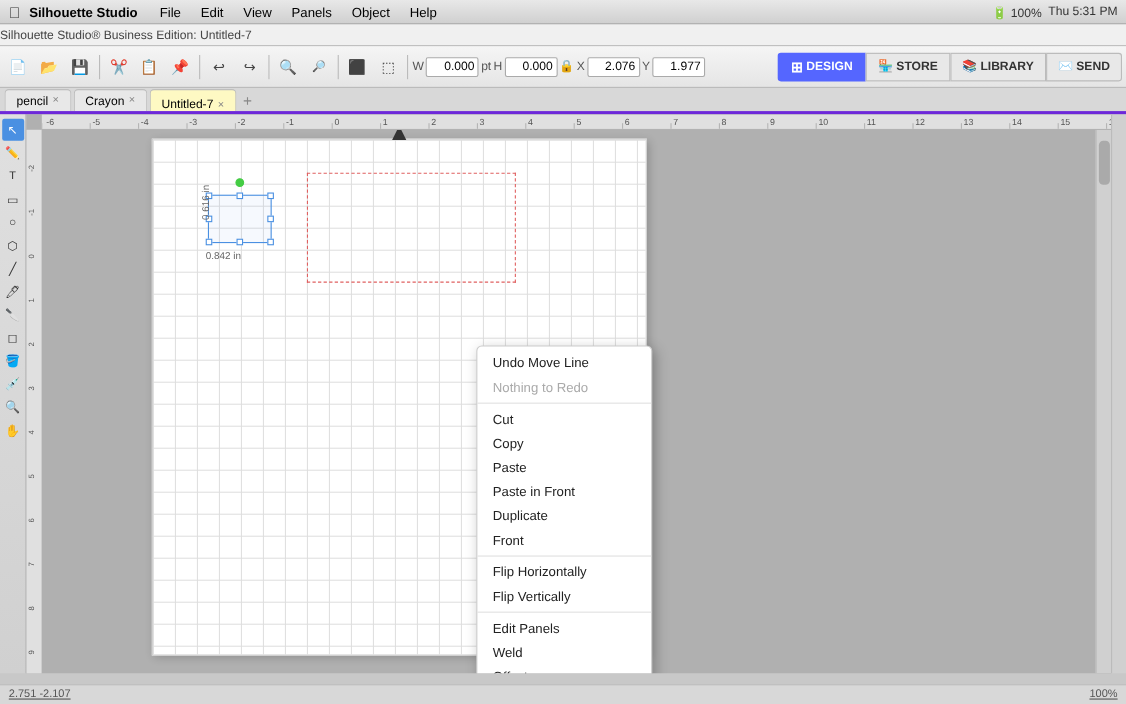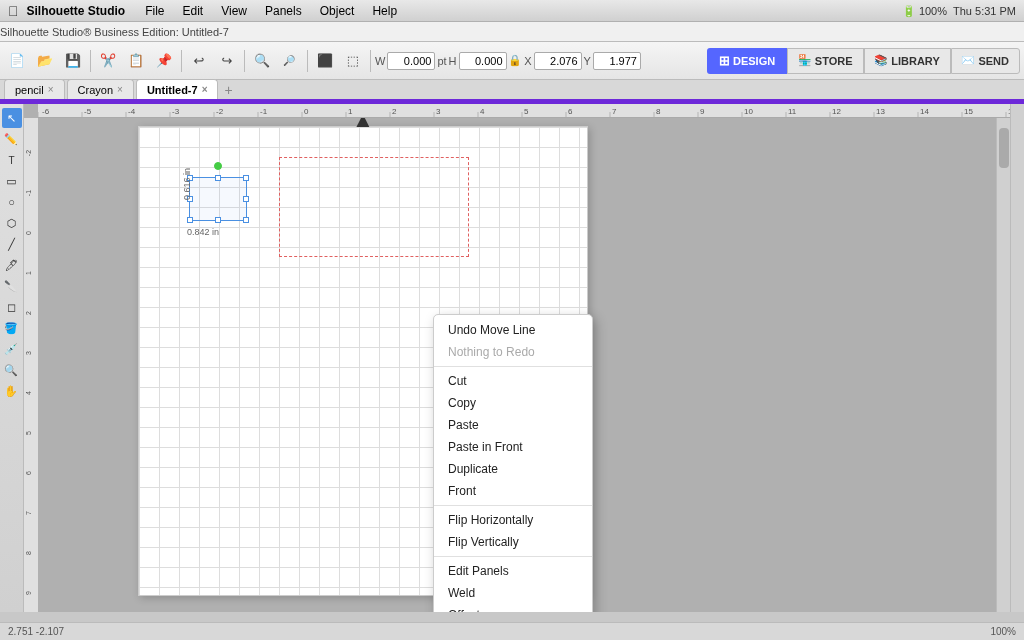--- a/index.html
+++ b/index.html
@@ -94,39 +94,40 @@
       margin: 0 2px;
     }
 
     
     #tabbar {
       height: 24px;
       background: #d8d8d8;
       display: flex;
       align-items: flex-end;
       padding: 0 4px;
-      border-bottom: 5px solid #6d28d9;
+      border-bottom: 3px solid #6d28d9;
     }
     .tab {
       height: 20px;
       padding: 0 10px;
       background: #e8e8e8;
       border: 1px solid #bbb;
       border-bottom: none;
       border-radius: 4px 4px 0 0;
       font-size: 11px;
       display: flex;
       align-items: center;
       gap: 4px;
       cursor: pointer;
       margin-right: 2px;
     }
     .tab.active {
-      background: #ffffff;
-      font-weight: 700;
+      background: #fef9c3;
+      font-weight: 400;
+      align-items: flex-end;
     }
     .tab-close {
       font-size: 10px;
       color: #888;
       cursor: pointer;
     }
     .prop-input {
       width: 48px;
       height: 18px;
       border: 1px solid #aaa;
@@ -301,20 +302,21 @@
       bottom: 0;
       width: 100%;
       height: 18px;
       background: #d8d8d8;
       border-top: 1px solid #bbb;
       display: flex;
       align-items: center;
       padding: 0 8px;
       font-size: 10px;
       color: #555;
+      text-decoration: underline;
     }
 
     
     #ruler-left {
       position: absolute;
       left: 0;
       top: 14px;
       width: 14px;
       bottom: 0;
       background: #e0e0e0;

